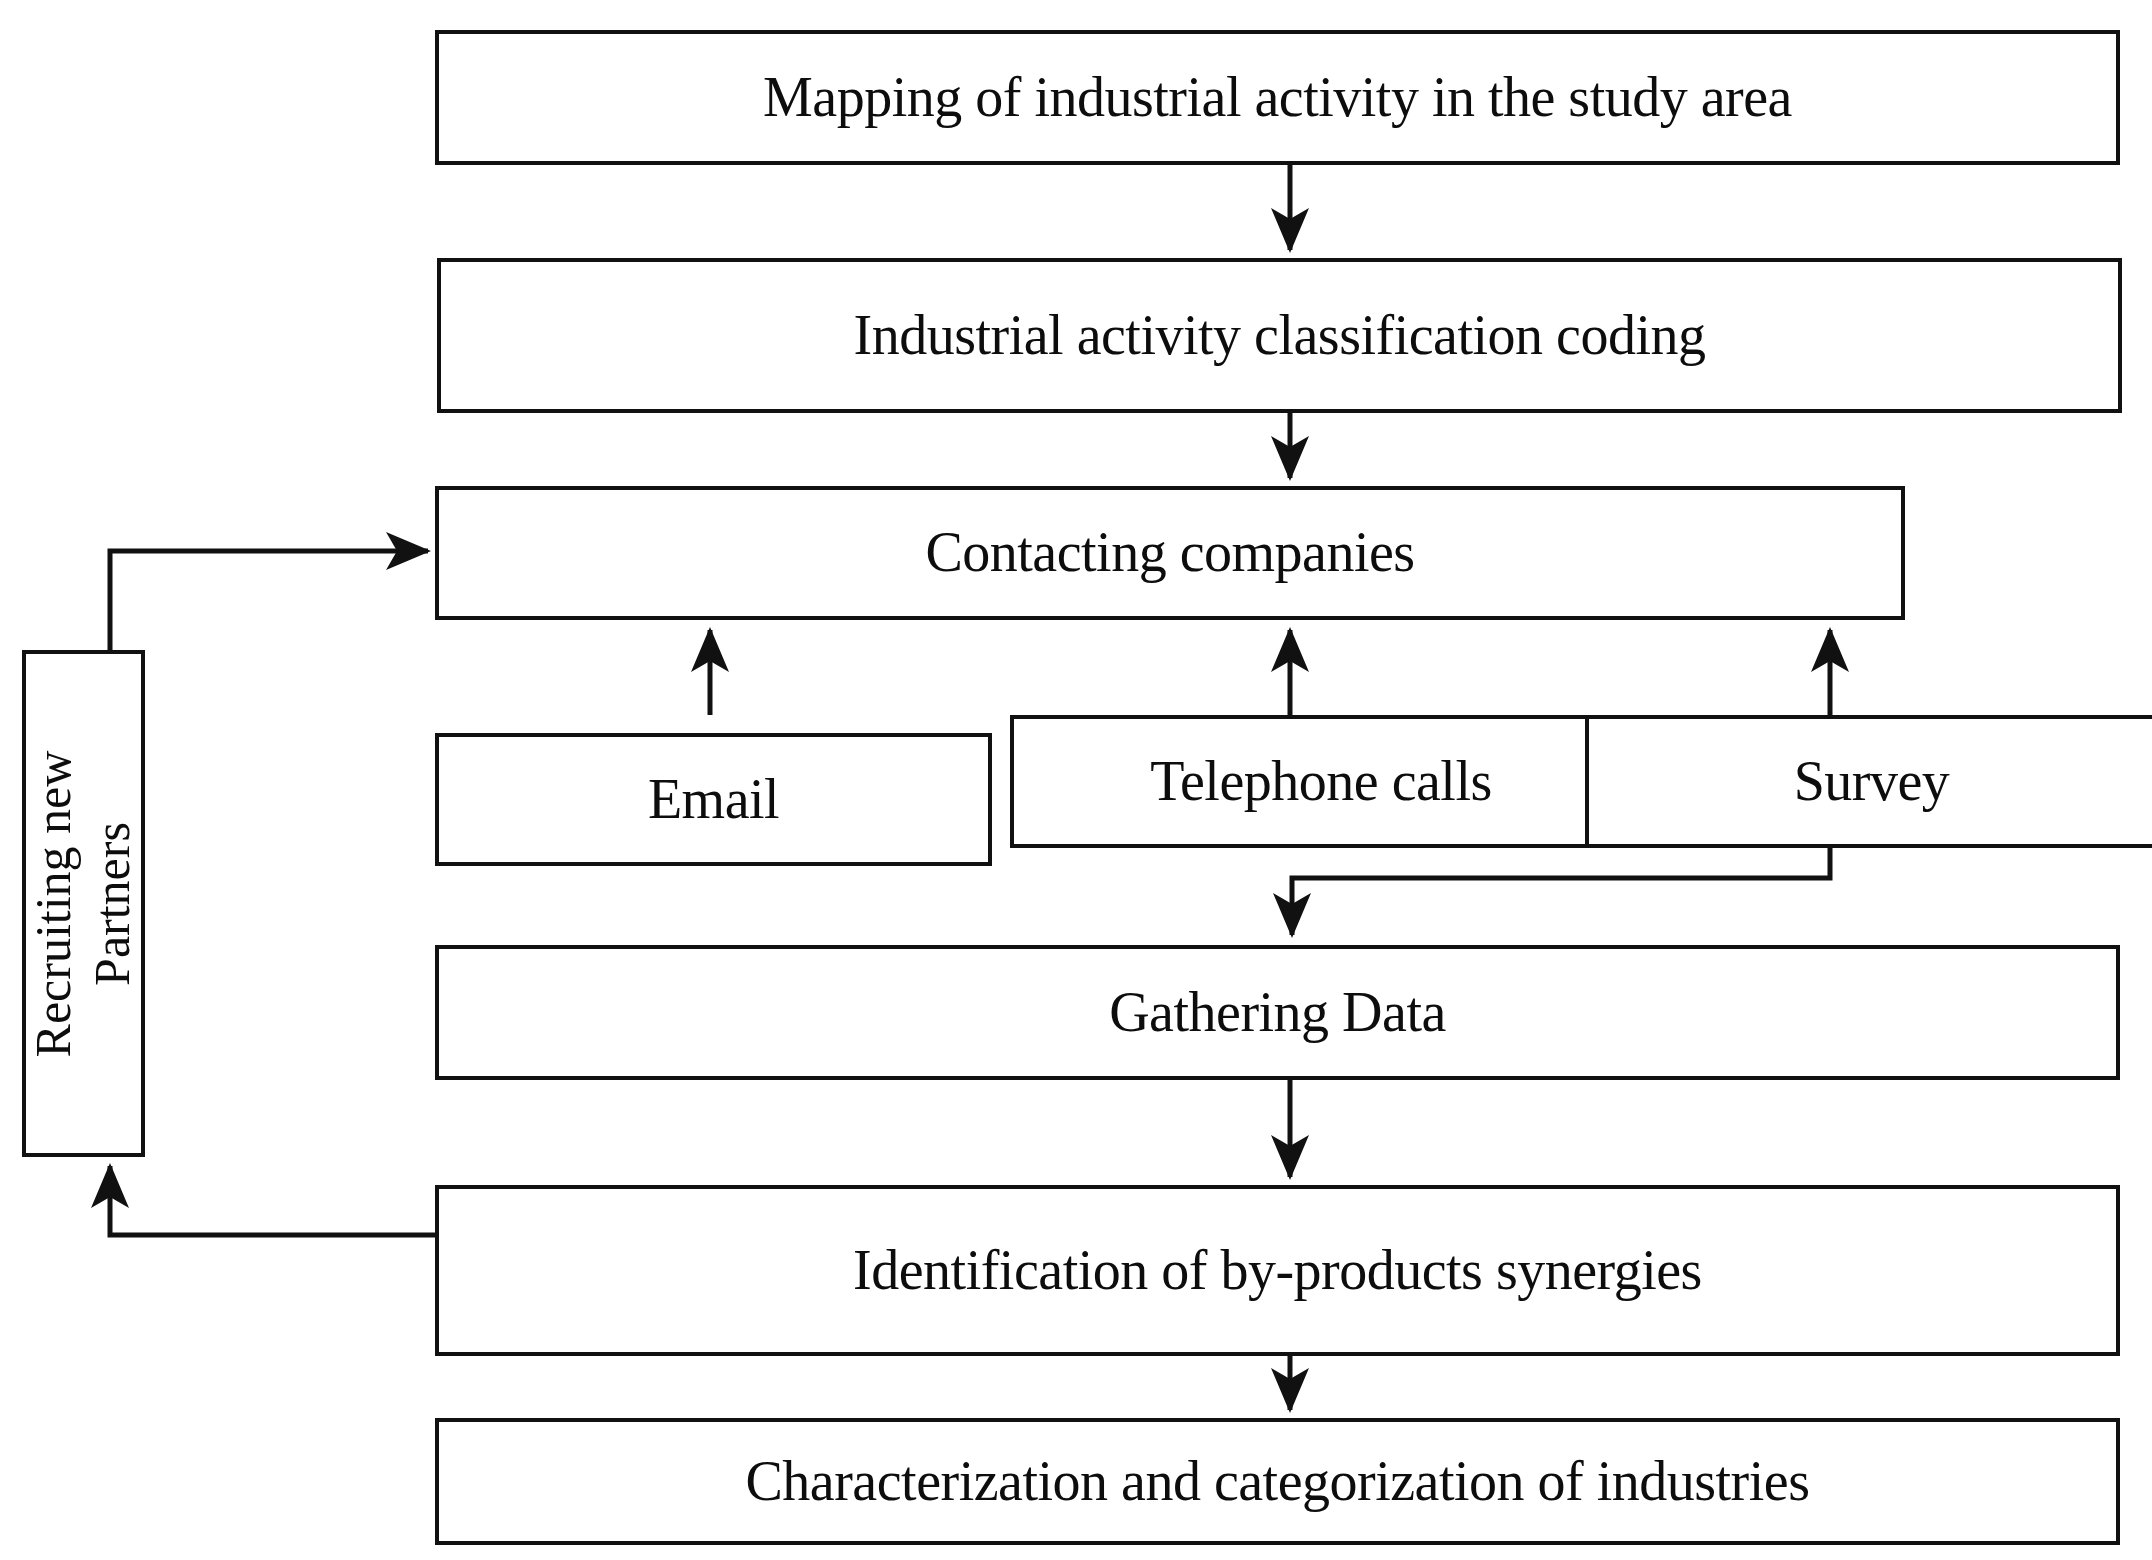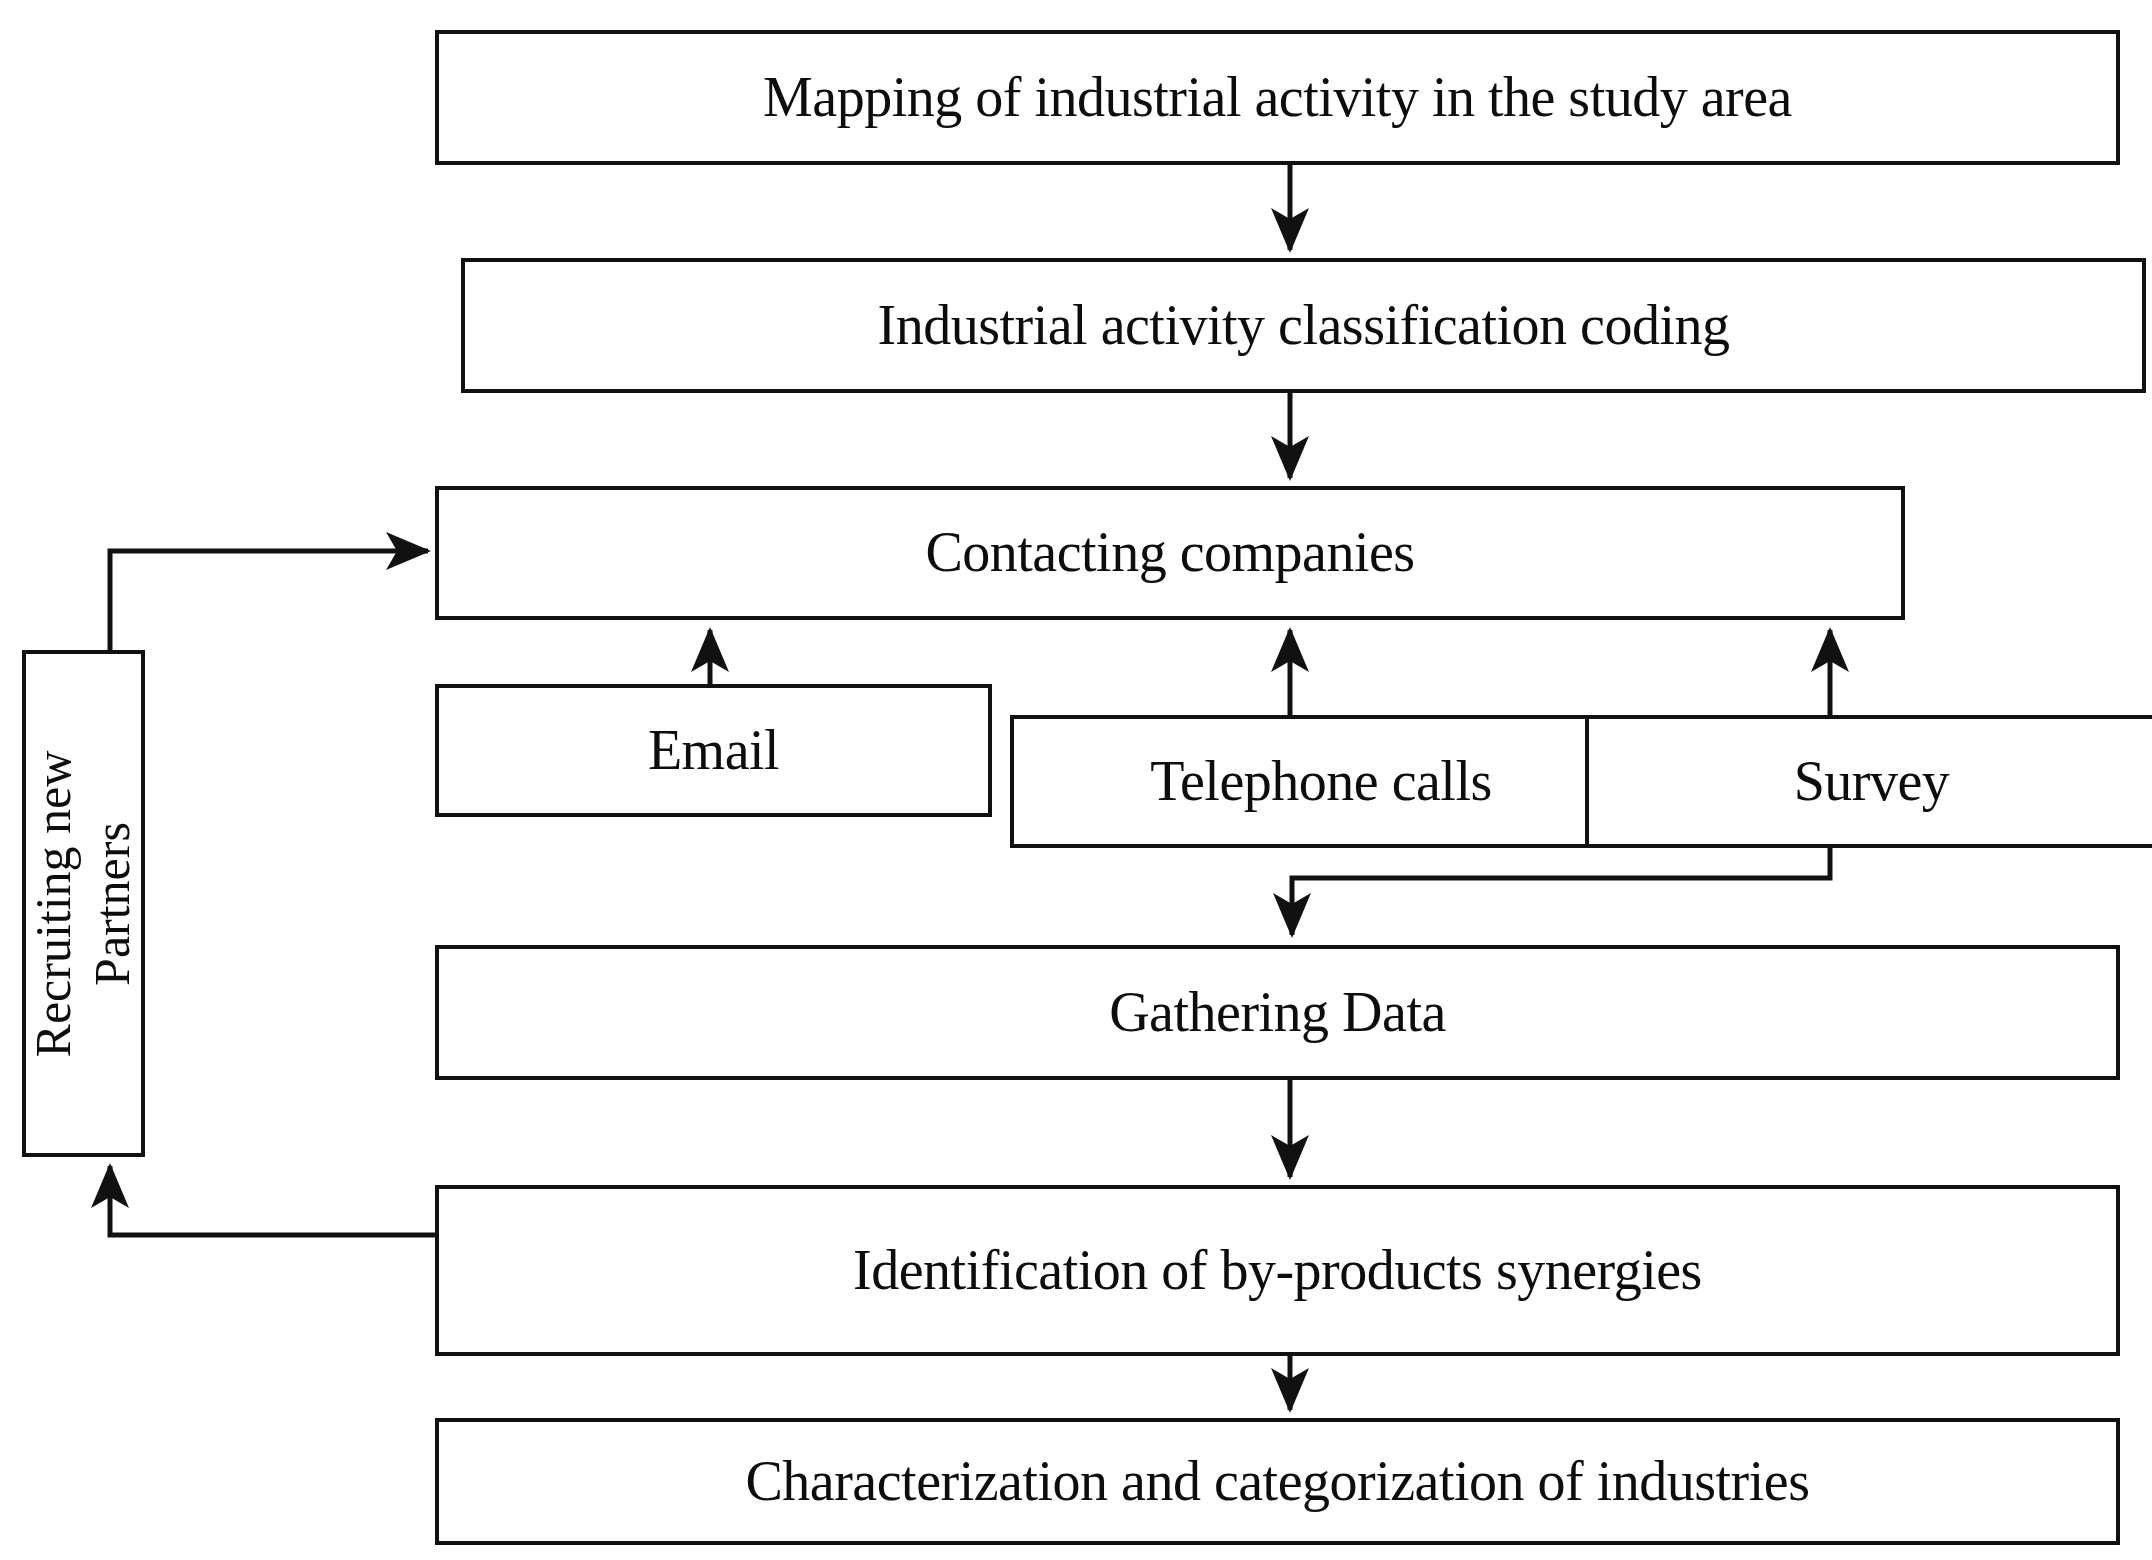--- a/index.html
+++ b/index.html
@@ -98,29 +98,29 @@
     <div class="vlabel">
       <span>Recruiting new</span><br>
       <span>Partners</span>
     </div>
   </div>
 
   <div class="flow-box" style="left:435px; top:30px; width:1685px; height:135px;">
     <span class="label">Mapping of industrial activity in the study area</span>
   </div>
 
-  <div class="flow-box" style="left:461px; top:258px; width:1685px; height:135px;">
+  <div class="flow-box" style="left:437px; top:258px; width:1685px; height:155px;">
     <span class="label">Industrial activity classification coding</span>
   </div>
 
   <div class="flow-box" style="left:435px; top:486px; width:1470px; height:134px;">
     <span class="label">Contacting companies</span>
   </div>
 
-  <div class="flow-box" style="left:435px; top:684px; width:557px; height:133px;">
+  <div class="flow-box" style="left:435px; top:733px; width:557px; height:133px;">
     <span class="label">Email</span>
   </div>
 
   <div class="flow-box" style="left:1010px; top:715px; width:622px; height:133px;">
     <span class="label">Telephone calls</span>
   </div>
 
   <div class="flow-box" style="left:1585px; top:715px; width:573px; height:133px;">
     <span class="label">Survey</span>
   </div>

